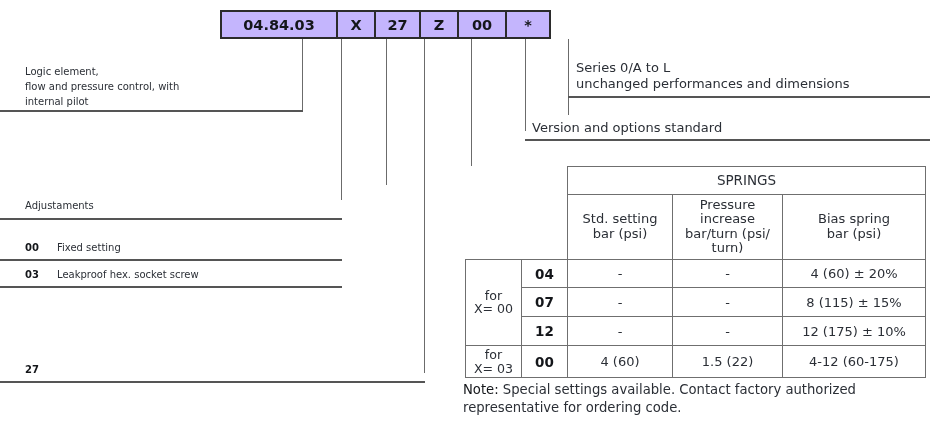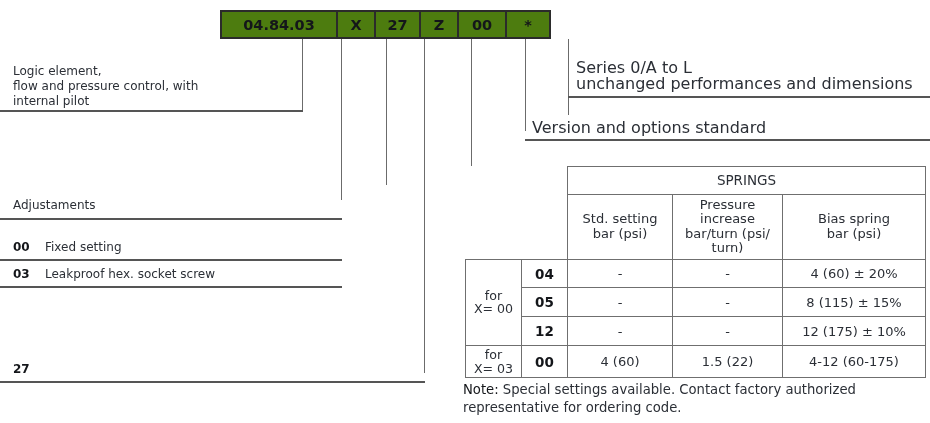--- a/index.html
+++ b/index.html
@@ -34,48 +34,49 @@
 
   
   #code-row {
     position: absolute;
     left: 220px;
     top: 10px;
     height: 29px;
     display: flex;
     border: 2px solid #2b2b2b;
     box-sizing: border-box;
-    background: #4d7c0f;
+    background: #c4b5fd;
   }
   .code-cell {
     border-right: 2px solid #2b2b2b;
     box-sizing: border-box;
     display: flex;
     align-items: center;
     justify-content: center;
     font-size: 14.5px;
     font-weight: bold;
     color: #14161a;
     height: 100%;
   }
   .code-cell:last-child { border-right: none; }
 
   
   .lbl {
     position: absolute;
-    font-size: 12px;
+    font-size: 10px;
     color: #2b2f36;
     line-height: 15.2px;
     white-space: pre;
+    margin-left: 12px;
   }
 
   
   .rlbl {
     position: absolute;
-    font-size: 16px;
+    font-size: 13px;
     color: #2b2f36;
     line-height: 16px;
     white-space: pre;
   }
 
   
   #springs-table {
     position: absolute;
     left: 465px;
     top: 166px;
@@ -252,21 +253,21 @@
 
       <tr class="data-row">
         <td class="for-col" rowspan="3" style="white-space:pre;">for
 X= 00</td>
         <td class="code-col">04</td>
         <td>-</td>
         <td>-</td>
         <td>4 (60) ± 20%</td>
       </tr>
       <tr class="data-row">
-        <td class="code-col">05</td>
+        <td class="code-col">07</td>
         <td>-</td>
         <td>-</td>
         <td>8 (115) ± 15%</td>
       </tr>
       <tr class="data-row">
         <td class="code-col">12</td>
         <td>-</td>
         <td>-</td>
         <td>12 (175) ± 10%</td>
       </tr>

